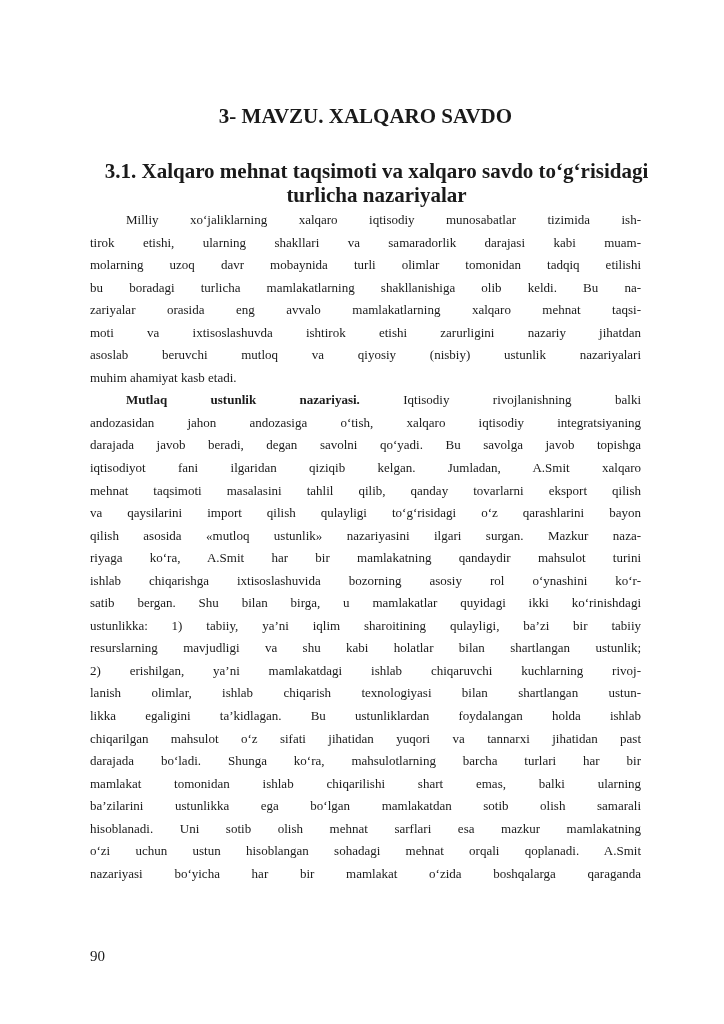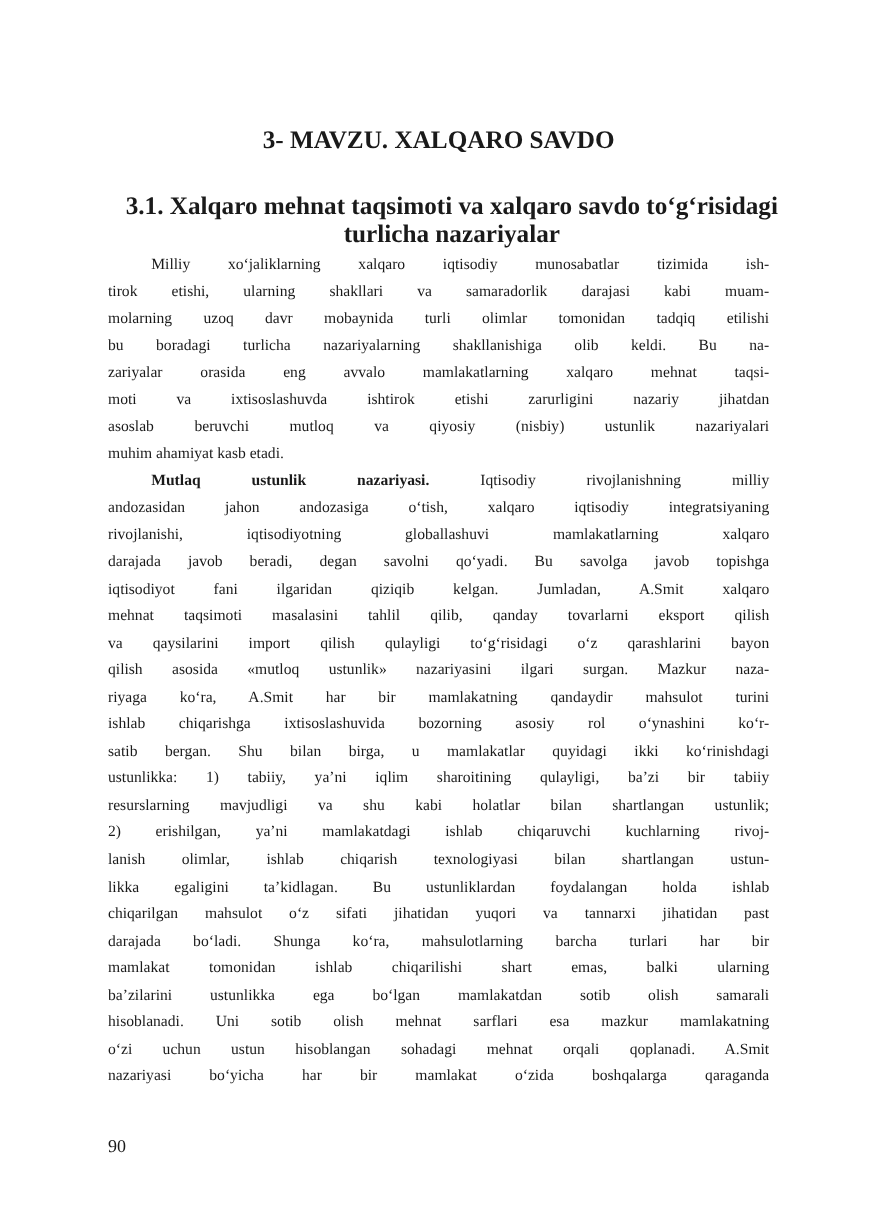--- a/index.html
+++ b/index.html
@@ -80,31 +80,30 @@
   <h2 class="section-title">
     <span>3.1. Xalqaro mehnat taqsimoti va xalqaro savdo to‘g‘risidagi</span>
     <span>turlicha nazariyalar</span>
   </h2>
 
   <div class="body-text">
     <div>
       <span class="line indent">Milliy xo‘jaliklarning xalqaro iqtisodiy munosabatlar tizimida ish-</span>
       <span class="line">tirok etishi, ularning shakllari va samaradorlik darajasi kabi muam-</span>
       <span class="line">molarning uzoq davr mobaynida turli olimlar tomonidan tadqiq etilishi</span>
-      <span class="line">bu boradagi turlicha nazariyalarning shakllanishiga olib keldi. Bu na-</span>
+      <span class="line">bu boradagi turlicha mamlakatlarning shakllanishiga olib keldi. Bu na-</span>
       <span class="line">zariyalar orasida eng avvalo mamlakatlarning xalqaro mehnat taqsi-</span>
       <span class="line">moti va ixtisoslashuvda ishtirok etishi zarurligini nazariy jihatdan</span>
       <span class="line">asoslab beruvchi mutloq va qiyosiy (nisbiy) ustunlik nazariyalari</span>
       <span class="line last">muhim ahamiyat kasb etadi.</span>
     </div>
 
     <div>
-      <span class="line indent"><span class="bold">Mutlaq ustunlik nazariyasi.</span><span> Iqtisodiy rivojlanishning milliy</span></span>
+      <span class="line indent"><span class="bold">Mutlaq ustunlik nazariyasi.</span><span> Iqtisodiy rivojlanishning balki</span></span>
       <span class="line">andozasidan jahon andozasiga o‘tish, xalqaro iqtisodiy integratsiyaning</span>
-      <span class="line">rivojlanishi, iqtisodiyotning globallashuvi mamlakatlarning xalqaro</span>
       <span class="line">darajada javob beradi, degan savolni qo‘yadi. Bu savolga javob topishga</span>
       <span class="line">iqtisodiyot fani ilgaridan qiziqib kelgan. Jumladan, A.Smit xalqaro</span>
       <span class="line">mehnat taqsimoti masalasini tahlil qilib, qanday tovarlarni eksport qilish</span>
       <span class="line">va qaysilarini import qilish qulayligi to‘g‘risidagi o‘z qarashlarini bayon</span>
       <span class="line">qilish asosida «mutloq ustunlik» nazariyasini ilgari surgan. Mazkur naza-</span>
       <span class="line">riyaga ko‘ra, A.Smit har bir mamlakatning qandaydir mahsulot turini</span>
       <span class="line">ishlab chiqarishga ixtisoslashuvida bozorning asosiy rol o‘ynashini ko‘r-</span>
       <span class="line">satib bergan. Shu bilan birga, u mamlakatlar quyidagi ikki ko‘rinishdagi</span>
       <span class="line">ustunlikka: 1) tabiiy, ya’ni iqlim sharoitining qulayligi, ba’zi bir tabiiy</span>
       <span class="line">resurslarning mavjudligi va shu kabi holatlar bilan shartlangan ustunlik;</span>

